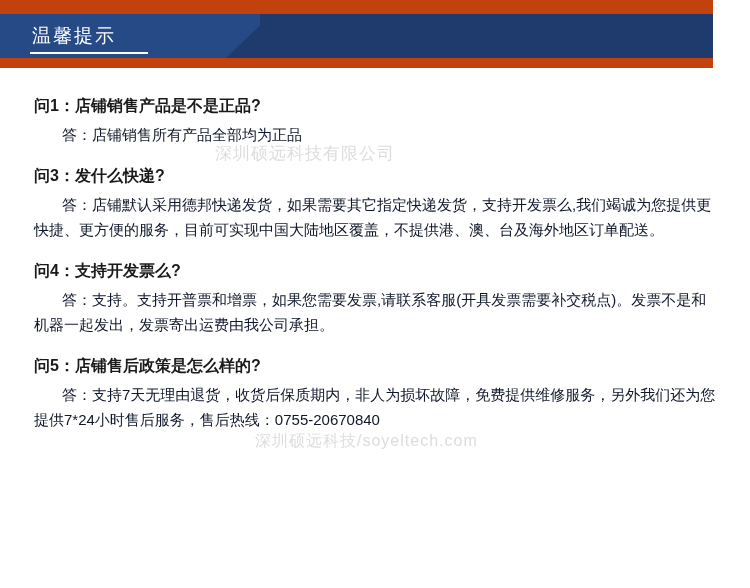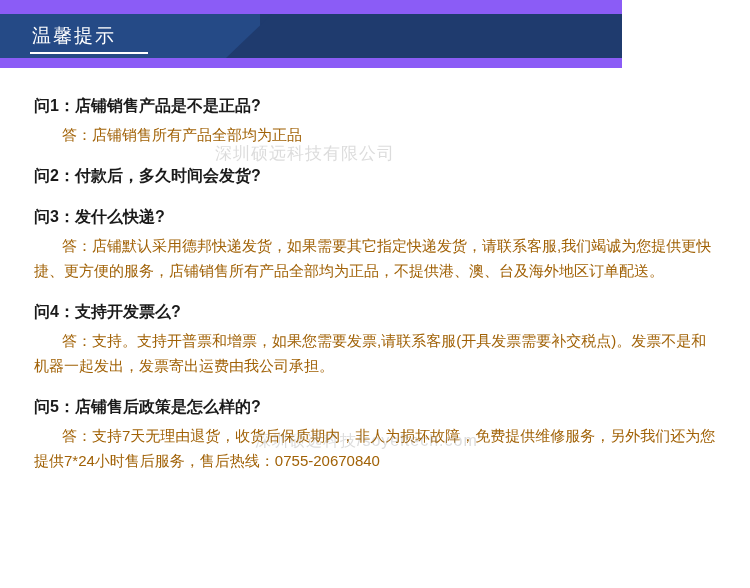--- a/index.html
+++ b/index.html
@@ -16,23 +16,23 @@
   .page {
     position: relative;
     width: 750px;
     height: 588px;
     background: #ffffff;
     box-sizing: border-box;
   }
   
   .header {
     position: relative;
-    width: 622px;
+    width: 713px;
     height: 68px;
-    background: #8b5cf6;
+    background: #c2410c;
     overflow: hidden;
   }
   .header-bar {
     position: absolute;
     left: 0;
     top: 14px;
     width: 750px;
     height: 44px;
     background: #1f3b6e;
   }
@@ -85,21 +85,21 @@
   }
   .q-line {
     color: #1a1a1a;
     font-size: 16px;
     line-height: 24px;
     font-weight: bold;
     margin-bottom: 4px;
     white-space: nowrap;
   }
   .a-line {
-    color: #a16207;
+    color: #0f172a;
     font-size: 15px;
     line-height: 25px;
     text-indent: 28px;
   }
   
   .watermark {
     position: absolute;
     color: rgba(140, 140, 140, 0.30);
     font-size: 17px;
     letter-spacing: 1px;
@@ -133,26 +133,25 @@
   </div>
 
   <div class="content">
 
     <div class="qa-block">
       <div class="q-line">问1：店铺销售产品是不是正品?</div>
       <div class="a-line">答：店铺销售所有产品全部均为正品</div>
     </div>
 
     <div class="qa-block">
-      <div class="q-line">问2：付款后，多久时间会发货?</div>
     </div>
 
     <div class="qa-block">
       <div class="q-line">问3：发什么快递?</div>
-      <div class="a-line">答：店铺默认采用德邦快递发货，如果需要其它指定快递发货，请联系客服,我们竭诚为您提供更快捷、更方便的服务，店铺销售所有产品全部均为正品，不提供港、澳、台及海外地区订单配送。</div>
+      <div class="a-line">答：店铺默认采用德邦快递发货，如果需要其它指定快递发货，支持开发票么,我们竭诚为您提供更快捷、更方便的服务，目前可实现中国大陆地区覆盖，不提供港、澳、台及海外地区订单配送。</div>
     </div>
 
     <div class="qa-block">
       <div class="q-line">问4：支持开发票么?</div>
       <div class="a-line">答：支持。支持开普票和增票，如果您需要发票,请联系客服(开具发票需要补交税点)。发票不是和机器一起发出，发票寄出运费由我公司承担。</div>
     </div>
 
     <div class="qa-block">
       <div class="q-line">问5：店铺售后政策是怎么样的?</div>
       <div class="a-line">答：支持7天无理由退货，收货后保质期内，非人为损坏故障，免费提供维修服务，另外我们还为您提供7*24小时售后服务，售后热线：0755-20670840</div>

